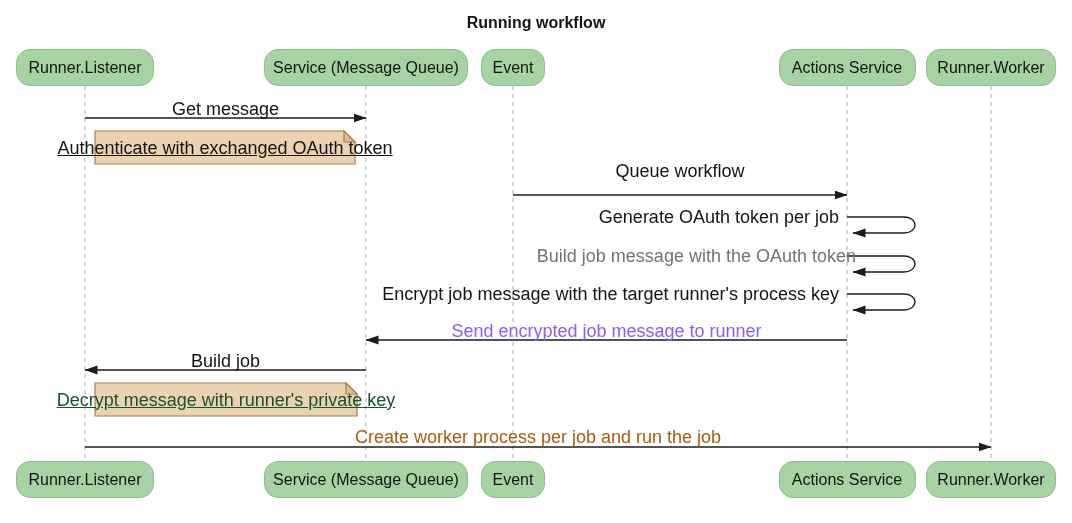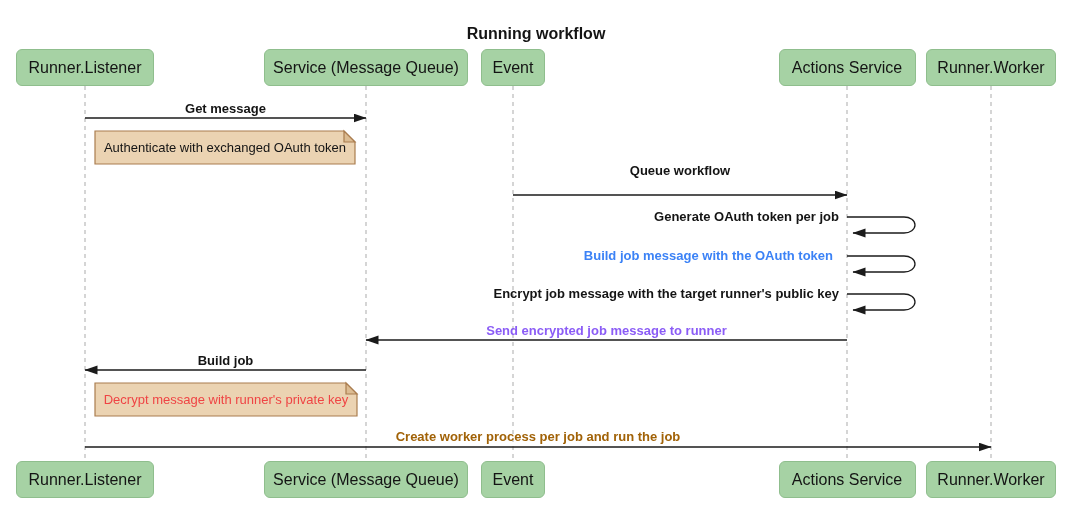--- a/index.html
+++ b/index.html
@@ -6,44 +6,44 @@
   .stage{
     position:relative;
     width:1072px;height:523px;
     background:#ffffff;
     font-family:"Liberation Sans",sans-serif;
     color:#141414;
     overflow:hidden;
   }
   .stage svg{position:absolute;top:0;left:0;}
   .diagram-title{
-    position:absolute;top:25px;left:0;width:100%;
+    position:absolute;top:14px;left:0;width:100%;
     text-align:center;font-weight:bold;font-size:16px;
   }
   .pbox{
     position:absolute;
     display:flex;align-items:center;justify-content:center;
     font-size:16px;
-    border-radius:6px;
+    border-radius:14px;
     box-sizing:border-box;
     white-space:nowrap;
   }
   .mlabel{
     position:absolute;
-    font-size:13px;line-height:14px;
+    font-size:18px;line-height:14px;
     white-space:nowrap;
-    font-weight:bold;
   }
   .mlabel.center{transform:translateX(-50%);}
   .mlabel.right{text-align:left;}
   .nlabel{
     position:absolute;
-    font-size:13px;line-height:14px;
+    font-size:18px;line-height:14px;
     white-space:nowrap;
     transform:translateX(-50%);
+    text-decoration:underline;
   }
 </style>
 </head>
 <body>
 
 <div class="stage">
   <div class="diagram-title">Running workflow</div>
   <svg width="1072" height="523" viewBox="0 0 1072 523">
       <defs>
         <marker id="arrowhead" markerUnits="userSpaceOnUse" markerWidth="14" markerHeight="10" refX="12.5" refY="4.5" orient="auto">
@@ -65,25 +65,25 @@
       <line x1="847" y1="340" x2="366" y2="340" stroke="#1b1b1b" stroke-width="1.3" marker-end="url(#arrowhead)"></line>
       <line x1="366" y1="370" x2="85" y2="370" stroke="#1b1b1b" stroke-width="1.3" marker-end="url(#arrowhead)"></line>
       <path d="M95,383 L346,383 L357,394 L357,416 L95,416 Z" fill="#ebd3b2" stroke="#aa7d4f" stroke-width="1.2"></path>
       <path d="M346,383 L346,394 L357,394 Z" fill="#dcbc92" stroke="#aa7d4f" stroke-width="1.2"></path>
       <line x1="85" y1="447" x2="991" y2="447" stroke="#1b1b1b" stroke-width="1.3" marker-end="url(#arrowhead)"></line>
     </svg>
 <div class="mlabel center" style="left: 225.5px; top: 102px; color: rgb(20, 20, 20);">Get message</div>
     <div class="nlabel" style="left: 225px; top: 140.5px; color: rgb(20, 20, 20);">Authenticate with exchanged OAuth token</div>
     <div class="mlabel center" style="left: 680px; top: 164px; color: rgb(20, 20, 20);">Queue workflow</div>
     <div class="mlabel right" style="right: 233px; top: 210px; color: rgb(20, 20, 20);">Generate OAuth token per job</div>
-    <div class="mlabel right" style="right: 239px; top: 249px; color: #3b82f6; margin-left: 11px;">Build job message with the OAuth token</div>
-    <div class="mlabel right" style="right: 233px; top: 287px; color: rgb(20, 20, 20);">Encrypt job message with the target runner's public key</div>
+    <div class="mlabel right" style="right: 216px; top: 249px; color: #737373; margin-left: 11px;">Build job message with the OAuth token</div>
+    <div class="mlabel right" style="right: 233px; top: 287px; color: rgb(20, 20, 20);">Encrypt job message with the target runner's process key</div>
     <div class="mlabel center" style="left: 606.5px; top: 324px; color: #8b5cf6;">Send encrypted job message to runner</div>
     <div class="mlabel center" style="left: 225.5px; top: 354px; color: rgb(20, 20, 20);">Build job</div>
-    <div class="nlabel" style="left: 226px; top: 392.5px; color: #ef4444;">Decrypt message with runner's private key</div>
+    <div class="nlabel" style="left: 226px; top: 392.5px; color: #14532d;">Decrypt message with runner's private key</div>
     <div class="mlabel center" style="left: 538px; top: 430px; color: #a16207;">Create worker process per job and run the job</div>
     <div class="pbox" style="left: 16px; top: 49px; width: 138px; height: 37px; background: rgb(166, 210, 164); border: 1px solid rgb(143, 190, 141); color: rgb(20, 20, 20);">Runner.Listener</div>
     <div class="pbox" style="left: 16px; top: 461px; width: 138px; height: 37px; background: rgb(166, 210, 164); border: 1px solid rgb(143, 190, 141); color: rgb(20, 20, 20);">Runner.Listener</div>
     <div class="pbox" style="left: 264px; top: 49px; width: 204px; height: 37px; background: rgb(166, 210, 164); border: 1px solid rgb(143, 190, 141); color: rgb(20, 20, 20);">Service (Message Queue)</div>
     <div class="pbox" style="left: 264px; top: 461px; width: 204px; height: 37px; background: rgb(166, 210, 164); border: 1px solid rgb(143, 190, 141); color: rgb(20, 20, 20);">Service (Message Queue)</div>
     <div class="pbox" style="left: 481px; top: 49px; width: 64px; height: 37px; background: rgb(166, 210, 164); border: 1px solid rgb(143, 190, 141); color: rgb(20, 20, 20);">Event</div>
     <div class="pbox" style="left: 481px; top: 461px; width: 64px; height: 37px; background: rgb(166, 210, 164); border: 1px solid rgb(143, 190, 141); color: rgb(20, 20, 20);">Event</div>
     <div class="pbox" style="left: 778.5px; top: 49px; width: 137px; height: 37px; background: rgb(166, 210, 164); border: 1px solid rgb(143, 190, 141); color: rgb(20, 20, 20);">Actions Service</div>
     <div class="pbox" style="left: 778.5px; top: 461px; width: 137px; height: 37px; background: rgb(166, 210, 164); border: 1px solid rgb(143, 190, 141); color: rgb(20, 20, 20);">Actions Service</div>
     <div class="pbox" style="left: 926px; top: 49px; width: 130px; height: 37px; background: rgb(166, 210, 164); border: 1px solid rgb(143, 190, 141); color: rgb(20, 20, 20);">Runner.Worker</div>

